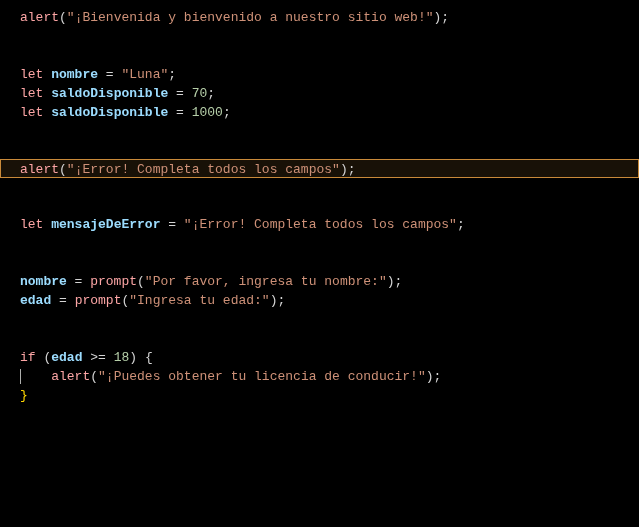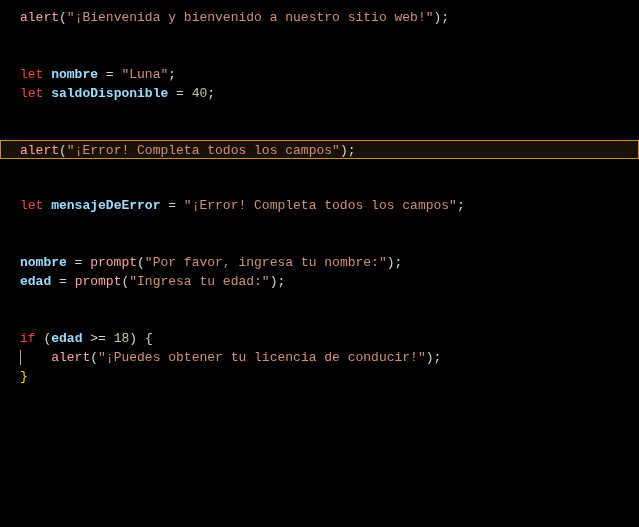--- a/index.html
+++ b/index.html
@@ -28,21 +28,21 @@
     .line.highlighted {
       background: rgba(70, 50, 20, 0.35);
       border: 1px solid #c98a3a;
       margin: -1px 0;
       padding-left: 19px;
     }
     .fn { color: #fca5a5; }
     .paren { color: #d4d4d4; }
     .str { color: #ce9178; }
     .semi { color: #d4d4d4; }
-    .kw { color: #ef4444; }
+    .kw { color: #fca5a5; }
     .var { color: #9cdcfe; font-weight: bold; }
     .op { color: #d4d4d4; }
     .num { color: #b5cea8; }
     .brace { color: #d4d4d4; }
     .yellow-brace { color: #ffd700; }
     .cursor {
       display: inline-block;
       width: 1px;
       height: 15px;
       background: #aeafad;
@@ -51,21 +51,22 @@
     }
   </style>
 </head>
 <body>
 
 <div class="editor">
   <div class="line"><span class="fn">alert</span><span class="paren">(</span><span class="str">"¡Bienvenida y bienvenido a nuestro sitio web!"</span><span class="paren">)</span><span class="semi">;</span></div>
   <div class="line"></div>
   <div class="line"></div>
   <div class="line"><span class="kw">let</span> <span class="var">nombre</span><span class="op"> = </span><span class="str">"Luna"</span><span class="semi">;</span></div>
-  <div class="line"><span class="kw">let</span> <span class="var">saldoDisponible</span><span class="op"> = </span><span class="num">40</span><span class="semi">;</span></div>
+  <div class="line"><span class="kw">let</span> <span class="var">saldoDisponible</span><span class="op"> = </span><span class="num">70</span><span class="semi">;</span></div>
+  <div class="line"><span class="kw">let</span> <span class="var">saldoDisponible</span><span class="op"> = </span><span class="num">1000</span><span class="semi">;</span></div>
   <div class="line"></div>
   <div class="line"></div>
   <div class="line highlighted"><span class="fn">alert</span><span class="paren">(</span><span class="str">"¡Error! Completa todos los campos"</span><span class="paren">)</span><span class="semi">;</span></div>
   <div class="line"></div>
   <div class="line"></div>
   <div class="line"><span class="kw">let</span> <span class="var">mensajeDeError</span><span class="op"> = </span><span class="str">"¡Error! Completa todos los campos"</span><span class="semi">;</span></div>
   <div class="line"></div>
   <div class="line"></div>
   <div class="line"><span class="var">nombre</span><span class="op"> = </span><span class="fn">prompt</span><span class="paren">(</span><span class="str">"Por favor, ingresa tu nombre:"</span><span class="paren">)</span><span class="semi">;</span></div>
   <div class="line"><span class="var">edad</span><span class="op"> = </span><span class="fn">prompt</span><span class="paren">(</span><span class="str">"Ingresa tu edad:"</span><span class="paren">)</span><span class="semi">;</span></div>

